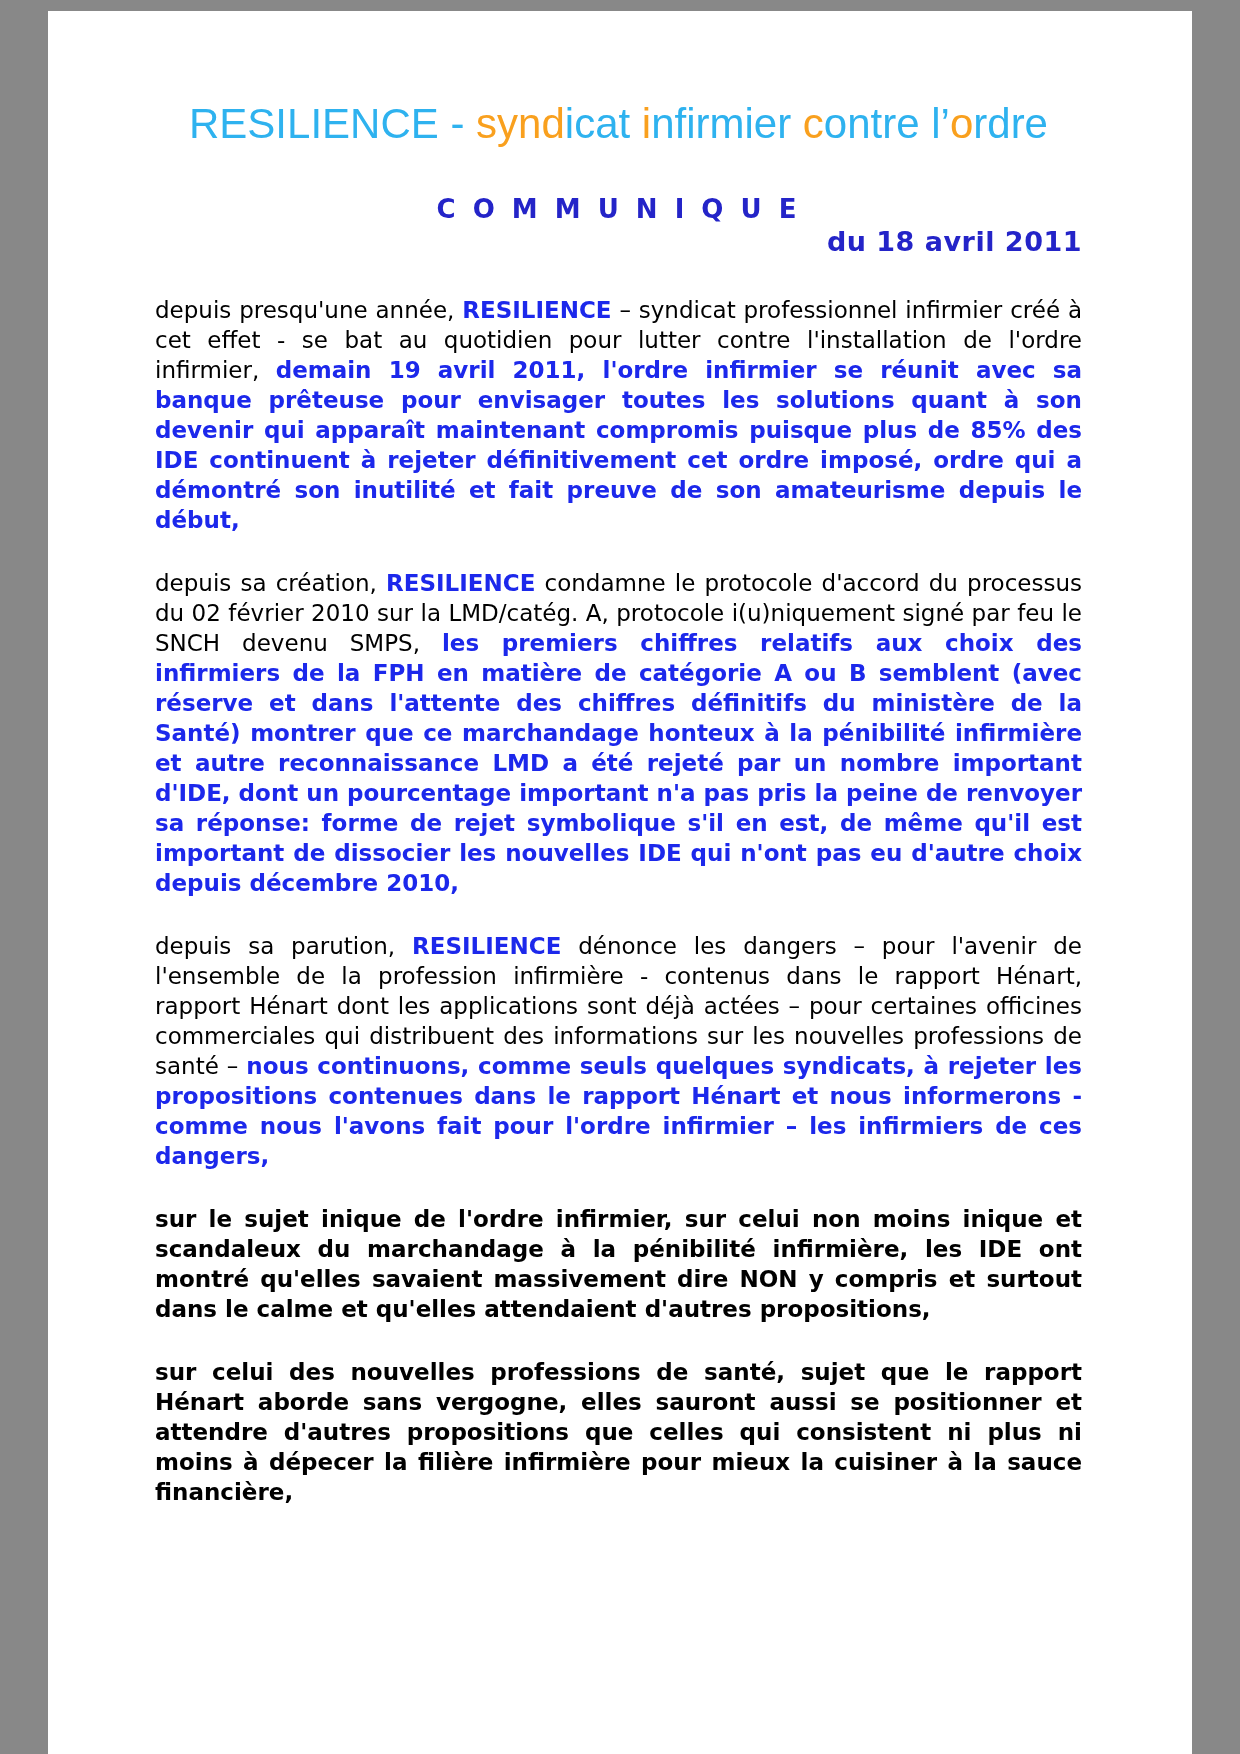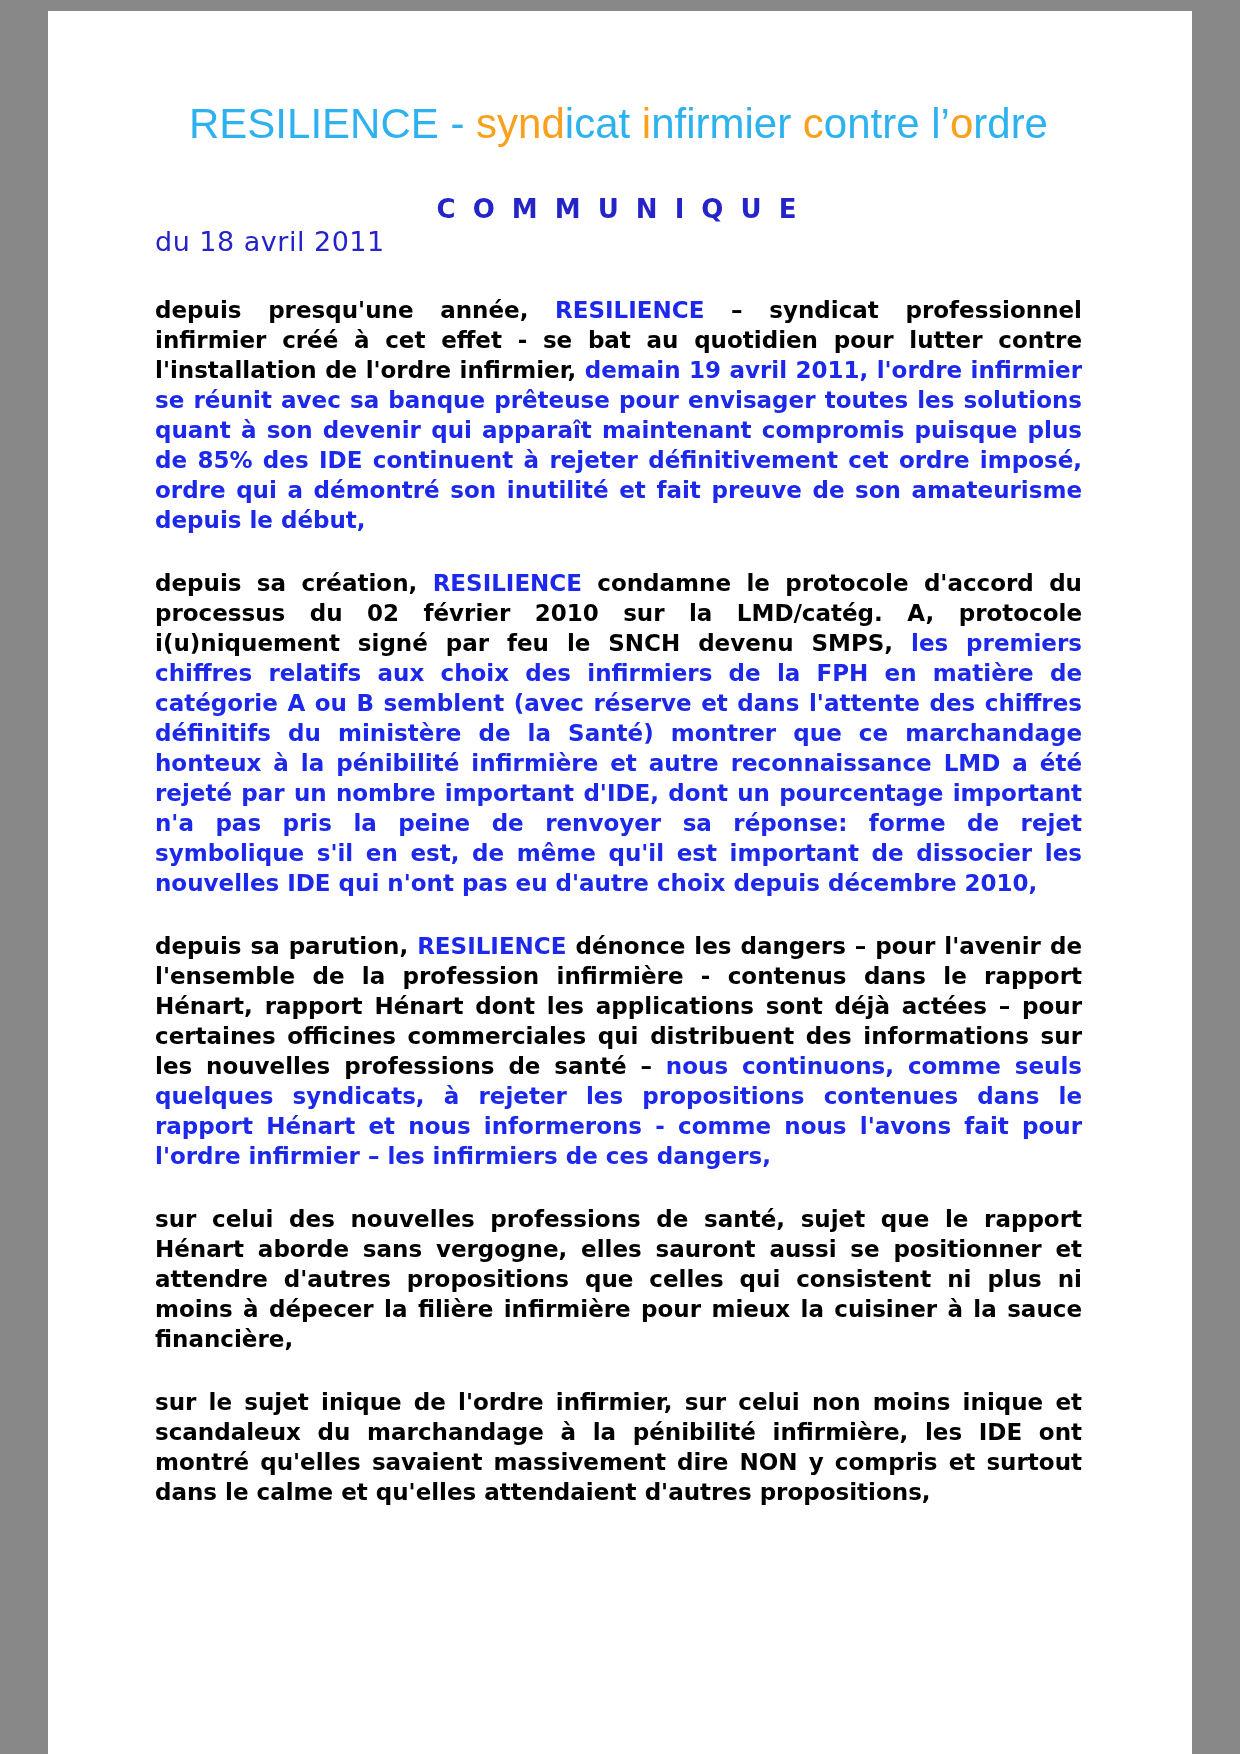--- a/index.html
+++ b/index.html
@@ -26,39 +26,39 @@
   .heading {
     margin-top: 46px;
     text-align: center;
     font-size: 26px;
     font-weight: 700;
     letter-spacing: 4px;
     color: var(--heading-blue);
   }
   .subheading {
     margin-top: 2px;
-    text-align: left;
+    text-align: right;
     font-size: 27px;
-    font-weight: 400;
+    font-weight: 700;
     letter-spacing: 0.5px;
     color: var(--heading-blue);
   }
   .body {
     margin-top: 38px;
   }
   .para {
     font-size: 23px;
     line-height: 30px;
     text-align: justify;
     margin-bottom: 33px;
     color: var(--text-black);
   }
   .seg-title-cyan   { color: var(--title-cyan); }
   .seg-title-orange { color: var(--title-orange); }
-  .seg-normal       { color: var(--text-black); font-weight: 700; }
+  .seg-normal       { color: var(--text-black); font-weight: 400; }
   .seg-blue-bold    { color: var(--body-blue);  font-weight: 700; }
   .seg-black-bold   { color: var(--text-black); font-weight: 700; }
   .footer {
     margin-top: 40px;
     text-align: center;
     font-family: "Liberation Serif", serif;
     font-size: 27px;
     font-weight: 700;
     white-space: nowrap;
   }
@@ -75,18 +75,18 @@
   <h1 class="doc-title"><span class="seg-title-cyan">RESILIENCE - </span><span class="seg-title-orange">synd</span><span class="seg-title-cyan">icat </span><span class="seg-title-orange">i</span><span class="seg-title-cyan">nfirmier </span><span class="seg-title-orange">c</span><span class="seg-title-cyan">ontre l’</span><span class="seg-title-orange">o</span><span class="seg-title-cyan">rdre</span></h1>
 
   <div class="heading">C O M M U N I Q U E</div>
 
   <div class="subheading">du 18 avril 2011</div>
 
   <div class="body">
       <p class="para"><span class="seg-normal">depuis presqu'une année, </span><span class="seg-blue-bold">RESILIENCE</span><span class="seg-normal"> – syndicat professionnel infirmier créé à cet effet - se bat au quotidien pour lutter contre l'installation de l'ordre infirmier, </span><span class="seg-blue-bold">demain 19 avril 2011, l'ordre infirmier se réunit avec sa banque prêteuse pour envisager toutes les solutions quant à son devenir qui apparaît maintenant compromis puisque plus de 85% des IDE continuent à rejeter définitivement cet ordre imposé, ordre qui a démontré son inutilité et fait preuve de son amateurisme depuis le début,</span></p>
       <p class="para"><span class="seg-normal">depuis sa création, </span><span class="seg-blue-bold">RESILIENCE</span><span class="seg-normal"> condamne le protocole d'accord du processus du 02 février 2010 sur la LMD/catég. A, protocole i(u)niquement signé par feu le SNCH devenu SMPS, </span><span class="seg-blue-bold">les premiers chiffres relatifs aux choix des infirmiers de la FPH en matière de catégorie A ou B semblent (avec réserve et dans l'attente des chiffres définitifs du ministère de la Santé) montrer que ce marchandage honteux à la pénibilité infirmière et autre reconnaissance LMD a été rejeté par un nombre important d'IDE, dont un pourcentage important n'a pas pris la peine de renvoyer sa réponse: forme de rejet symbolique s'il en est, de même qu'il est important de dissocier les nouvelles IDE qui n'ont pas eu d'autre choix depuis décembre 2010,</span></p>
       <p class="para"><span class="seg-normal">depuis sa parution, </span><span class="seg-blue-bold">RESILIENCE</span><span class="seg-normal"> dénonce les dangers – pour l'avenir de l'ensemble de la profession infirmière - contenus dans le rapport Hénart, rapport Hénart dont les applications sont déjà actées – pour certaines officines commerciales qui distribuent des informations sur les nouvelles professions de santé – </span><span class="seg-blue-bold">nous continuons, comme seuls quelques syndicats, à rejeter les propositions contenues dans le rapport Hénart et nous informerons - comme nous l'avons fait pour l'ordre infirmier – les infirmiers de ces dangers,</span></p>
+      <p class="para"><span class="seg-black-bold">sur le sujet inique de l'ordre infirmier, sur celui non moins inique et scandaleux du marchandage à la pénibilité infirmière, les IDE ont montré qu'elles savaient massivement dire NON y compris et surtout dans le calme et qu'elles attendaient d'autres propositions,</span></p>
       <p class="para"><span class="seg-black-bold">sur celui des nouvelles professions de santé, sujet que le rapport Hénart aborde sans vergogne, elles sauront aussi se positionner et attendre d'autres propositions que celles qui consistent ni plus ni moins à dépecer la filière infirmière pour mieux la cuisiner à la sauce financière,</span></p>
-      <p class="para"><span class="seg-black-bold">sur le sujet inique de l'ordre infirmier, sur celui non moins inique et scandaleux du marchandage à la pénibilité infirmière, les IDE ont montré qu'elles savaient massivement dire NON y compris et surtout dans le calme et qu'elles attendaient d'autres propositions,</span></p>
     </div>
 
 
 </div>
 
 </body></html>

